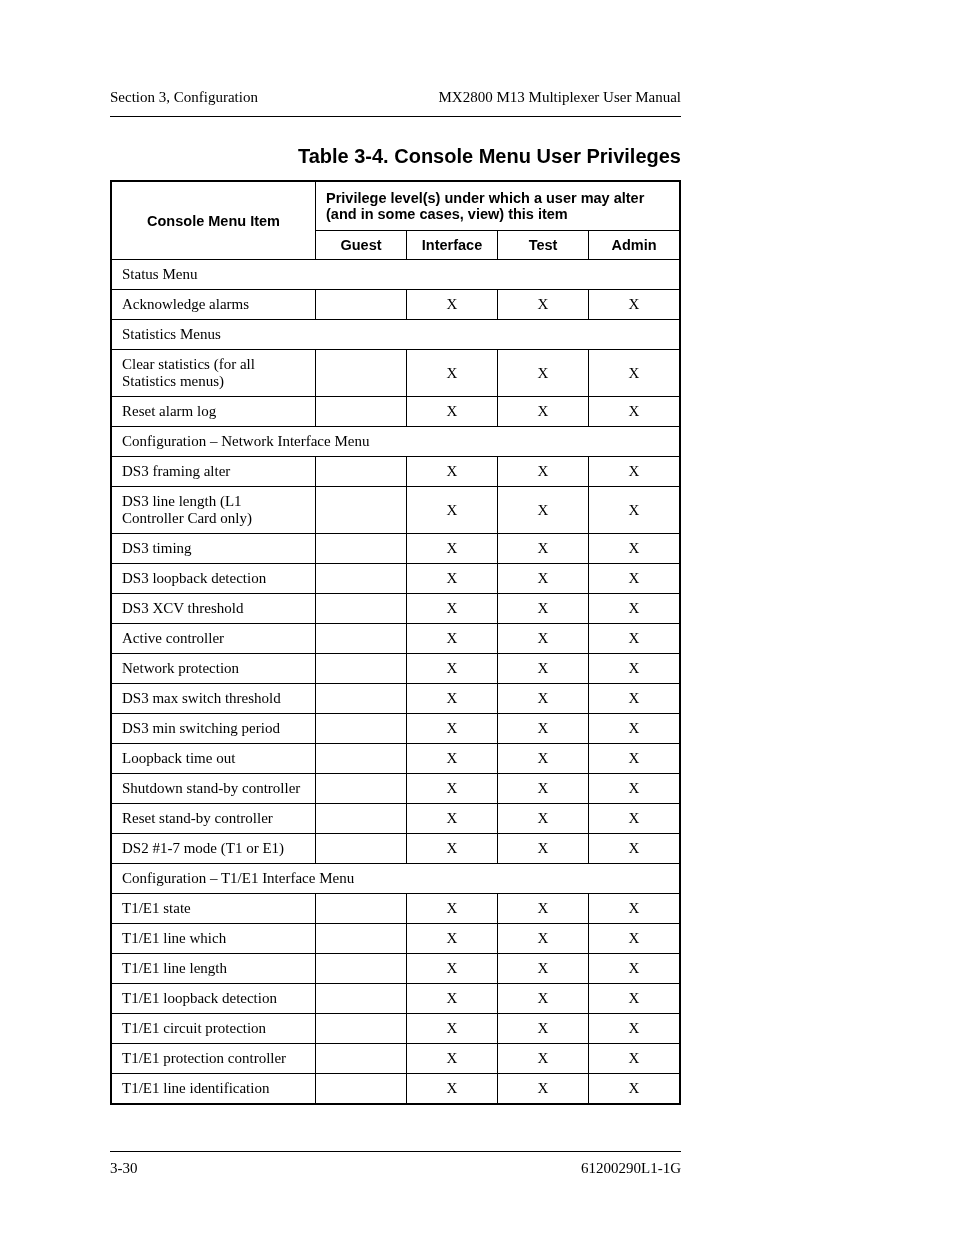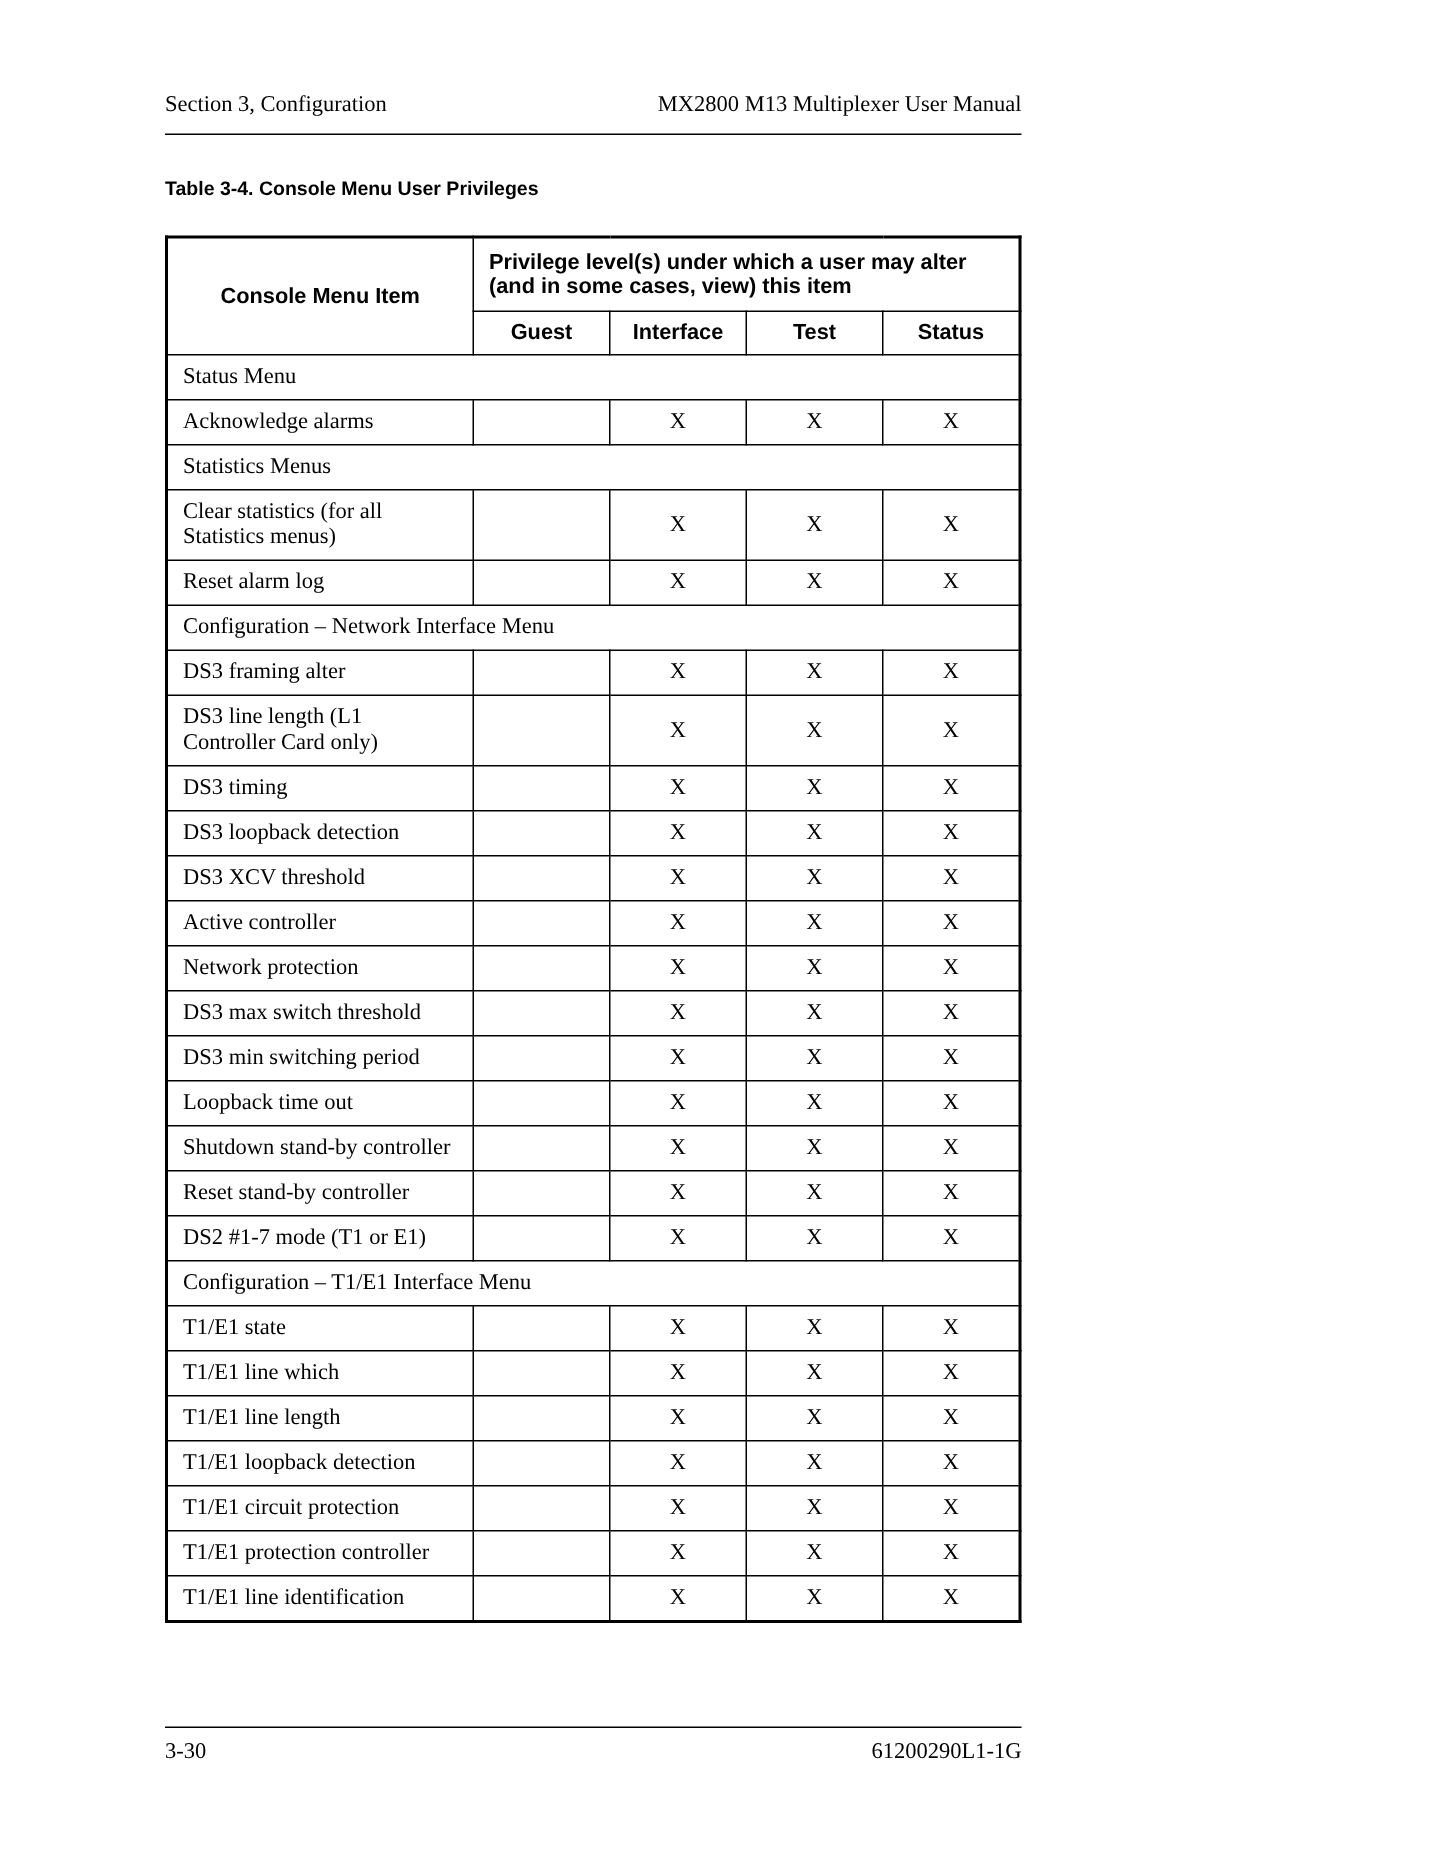--- a/index.html
+++ b/index.html
@@ -7,37 +7,37 @@
     font-size: 15px;
     color: #000;
     background: #fff;
     margin: 0;
     padding: 0;
   }
   .page {
     width: 791px;
     height: 1235px;
     box-sizing: border-box;
-    padding: 62px 110px 58px 110px;
+    padding: 89px 110px 58px 110px;
     position: relative;
   }
   .header {
     display: flex;
     justify-content: space-between;
     font-size: 15px;
     padding-bottom: 10px;
     border-bottom: 1px solid #000;
     margin-bottom: 28px;
   }
   .table-caption {
     font-family: Arial, Helvetica, sans-serif;
     font-weight: bold;
-    text-align: left;
-    font-size: 13px;
-    margin-bottom: 24px;
+    text-align: right;
+    font-size: 20px;
+    margin-bottom: 12px;
   }
   table {
     width: 100%;
     border-collapse: collapse;
     border: 2px solid #000;
   }
   th {
     font-family: Arial, Helvetica, sans-serif;
     font-weight: bold;
     font-size: 14.5px;
@@ -95,21 +95,21 @@
   <table>
     <thead>
       <tr>
         <th rowspan="2" class="item-col">Console Menu Item</th>
         <th colspan="4" class="priv-banner">Privilege level(s) under which a user may alter (and in some cases, view) this item</th>
       </tr>
       <tr>
         <th>Guest</th>
         <th>Interface</th>
         <th>Test</th>
-        <th>Status</th>
+        <th>Admin</th>
       </tr>
     </thead>
     <tbody id="tbody">
         <tr>
           <td colspan="5" class="item section-head">Status Menu</td>
         </tr>
         <tr>
           <td class="item">Acknowledge alarms</td>
           <td class="mark"></td>
           <td class="mark">X</td>

